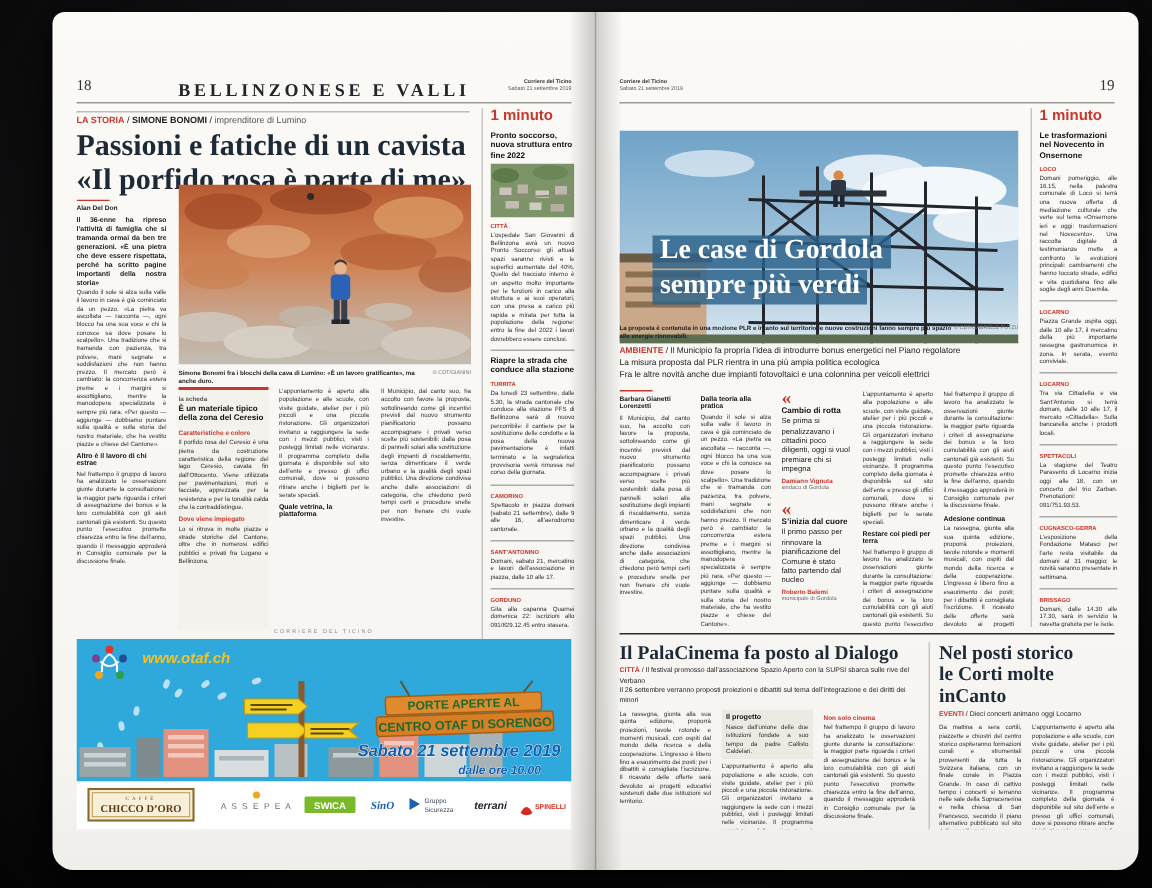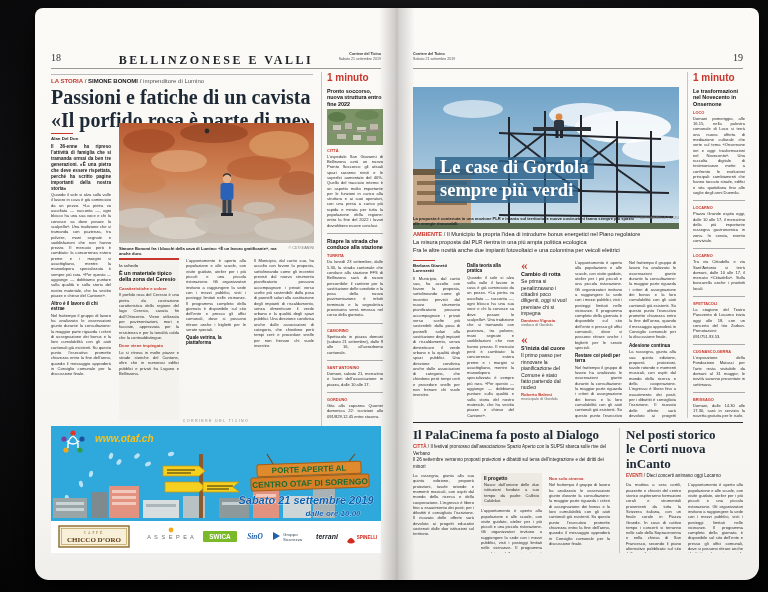--- a/index.html
+++ b/index.html
@@ -458,21 +458,21 @@
         <div class="col">
           <div class="rsub">Non solo cinema</div>
           <div class="t4">Nel frattempo il gruppo di lavoro ha analizzato le osservazioni giunte durante la consultazione: la maggior parte riguarda i criteri di assegnazione dei bonus e la loro cumulabilità con gli aiuti cantonali già esistenti. Su questo punto l’esecutivo promette chiarezza entro la fine dell’anno, quando il messaggio approderà in Consiglio comunale per la discussione finale.</div>
         </div>
       </div>
     </article>
 
     <article class="inc">
       <h2>
         <span>Nel posti storico</span><br>
-        <span>le Corti nuova inCanto</span>
+        <span>le Corti molte inCanto</span>
       </h2>
       <div class="bkick">
         <span class="tag">EVENTI</span><span> / </span><span>Dieci concerti animano oggi Locarno</span>
       </div>
       <div class="inc-cols">
         <div class="col">
           <div class="t4">Da mattina a sera cortili, piazzette e chiostri del centro storico ospiteranno formazioni corali e strumentali provenienti da tutta la Svizzera italiana, con un finale corale in Piazza Grande. In caso di cattivo tempo i concerti si terranno nelle sale della Sopracenerina e nella chiesa di San Francesco, secondo il piano alternativo pubblicato sul sito della manifestazione.</div>
         </div>
         <div class="col">
           <div class="t4">L’appuntamento è aperto alla popolazione e alle scuole, con visite guidate, atelier per i più piccoli e una piccola ristorazione. Gli organizzatori invitano a raggiungere la sede con i mezzi pubblici, visti i posteggi limitati nelle vicinanze. Il programma completo della giornata è disponibile sul sito dell’ente e presso gli uffici comunali, dove si possono ritirare anche i biglietti per le serate speciali.</div>

